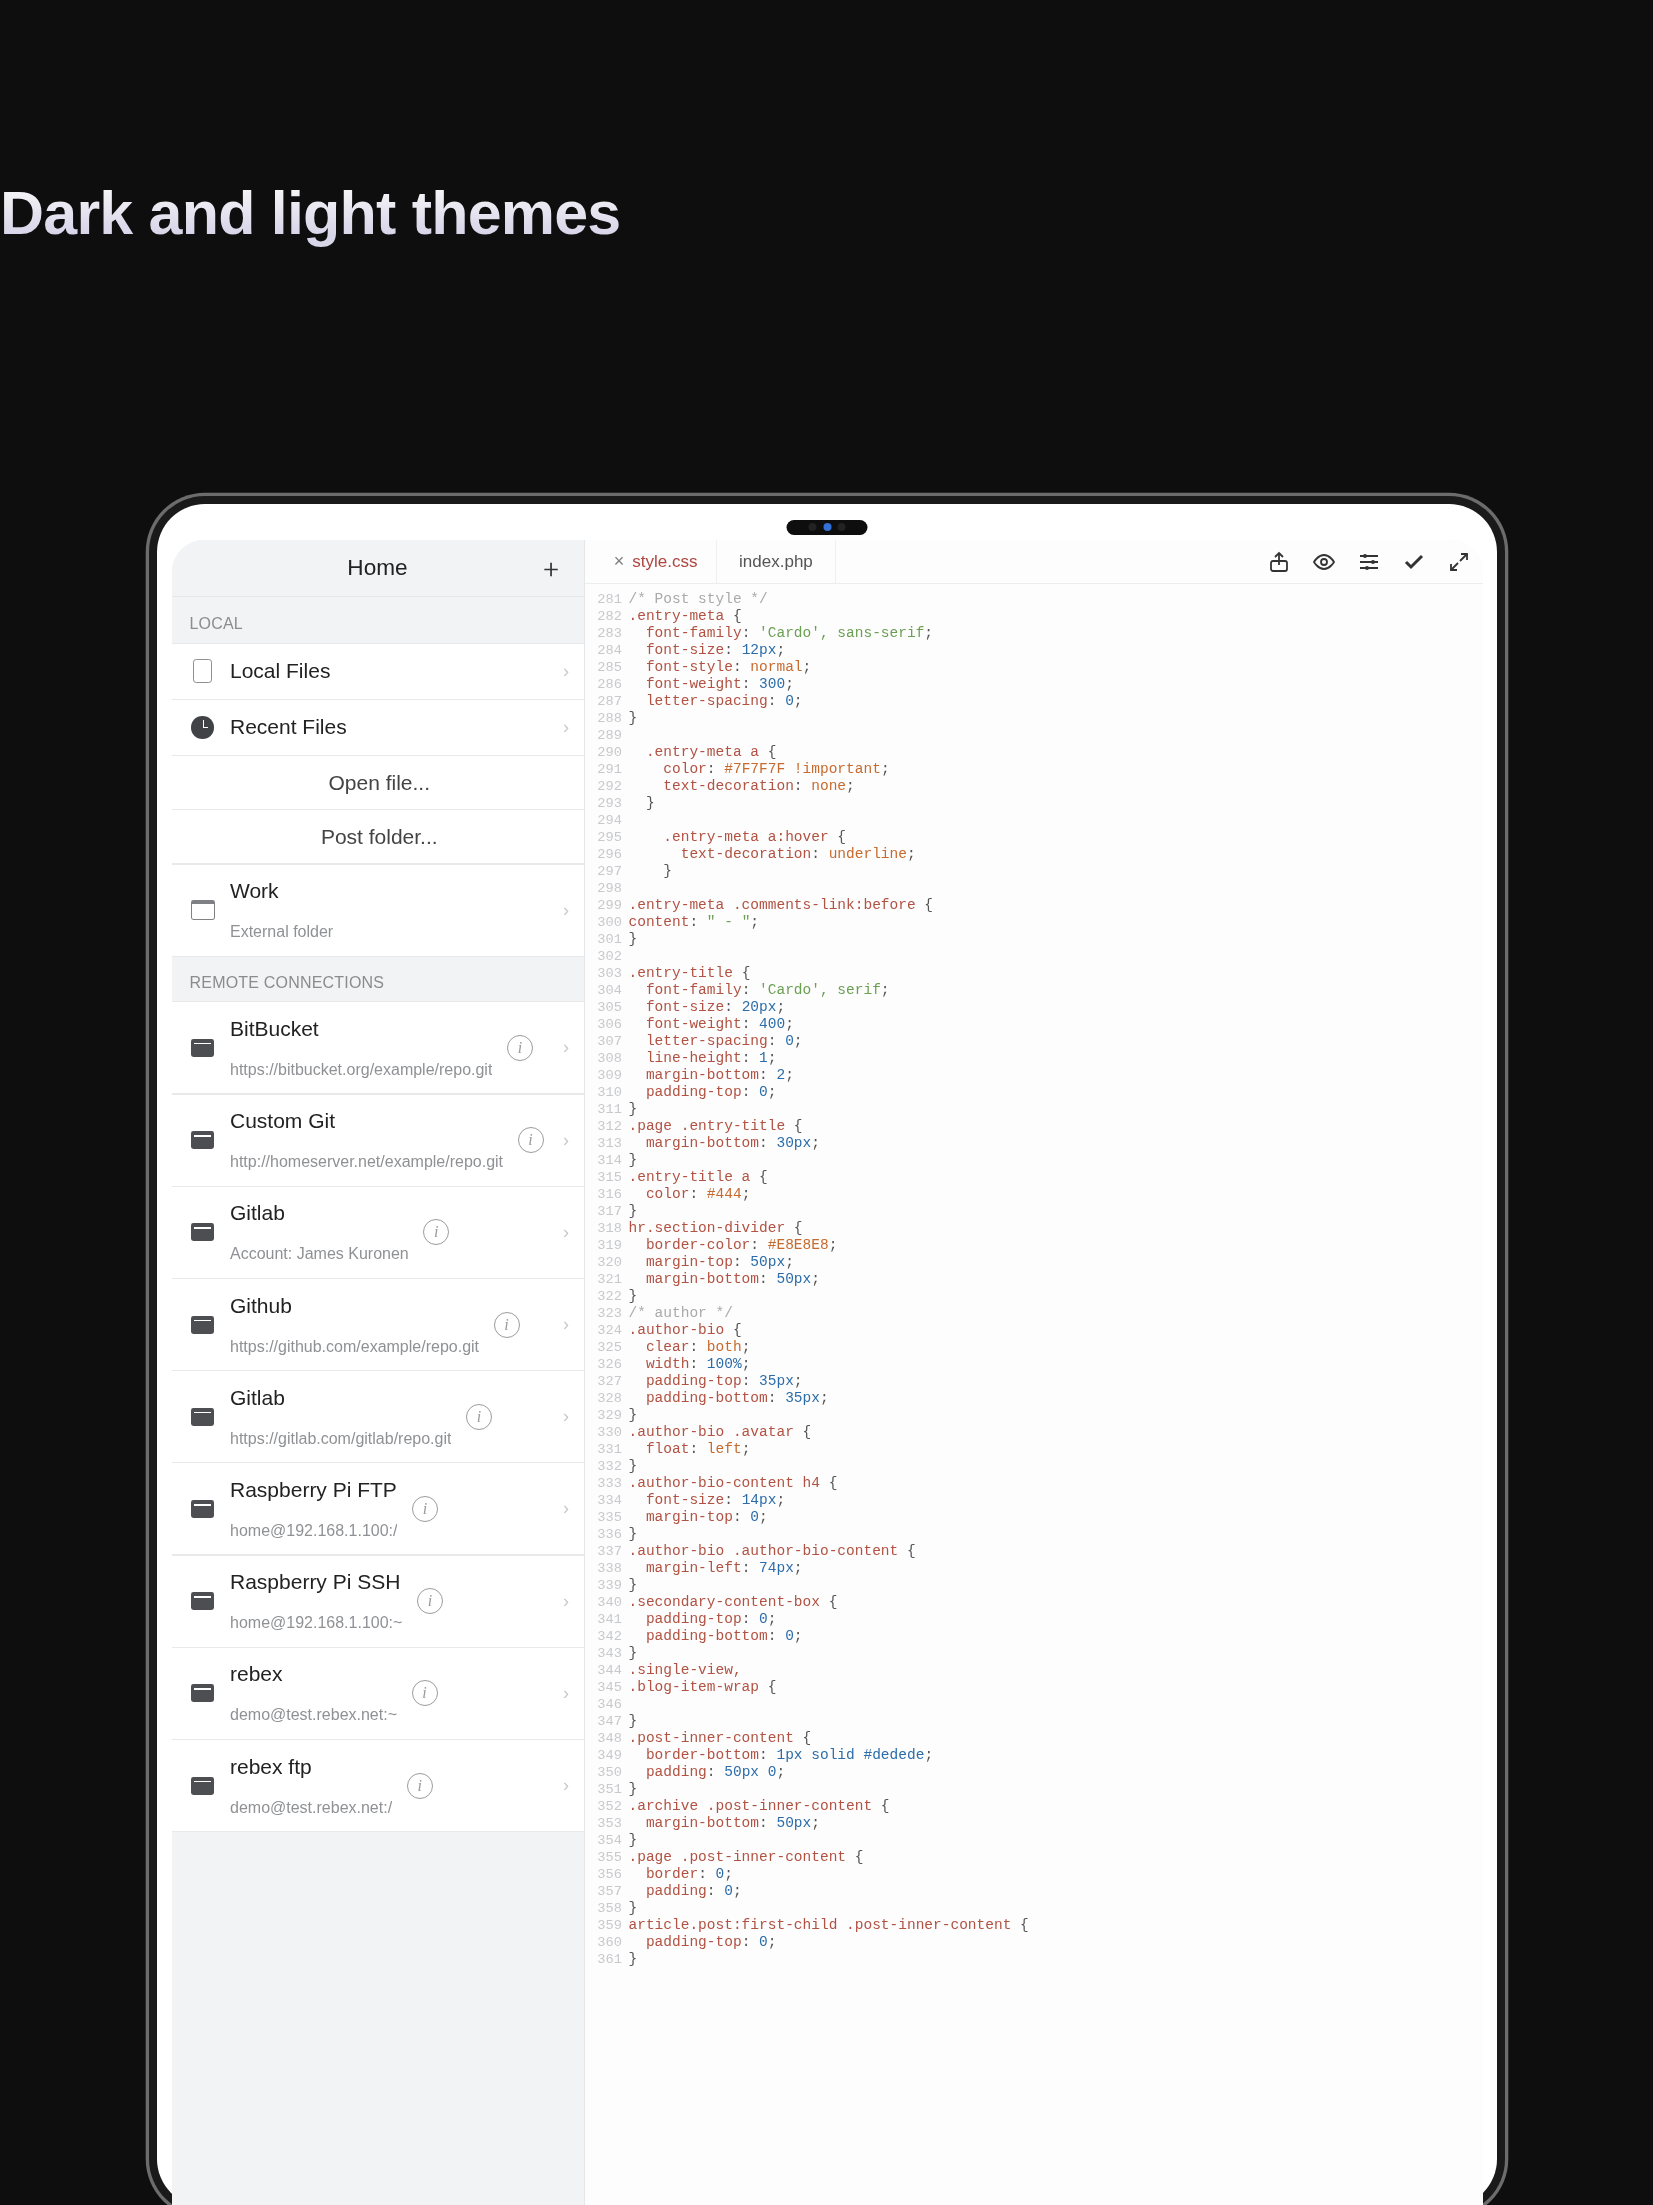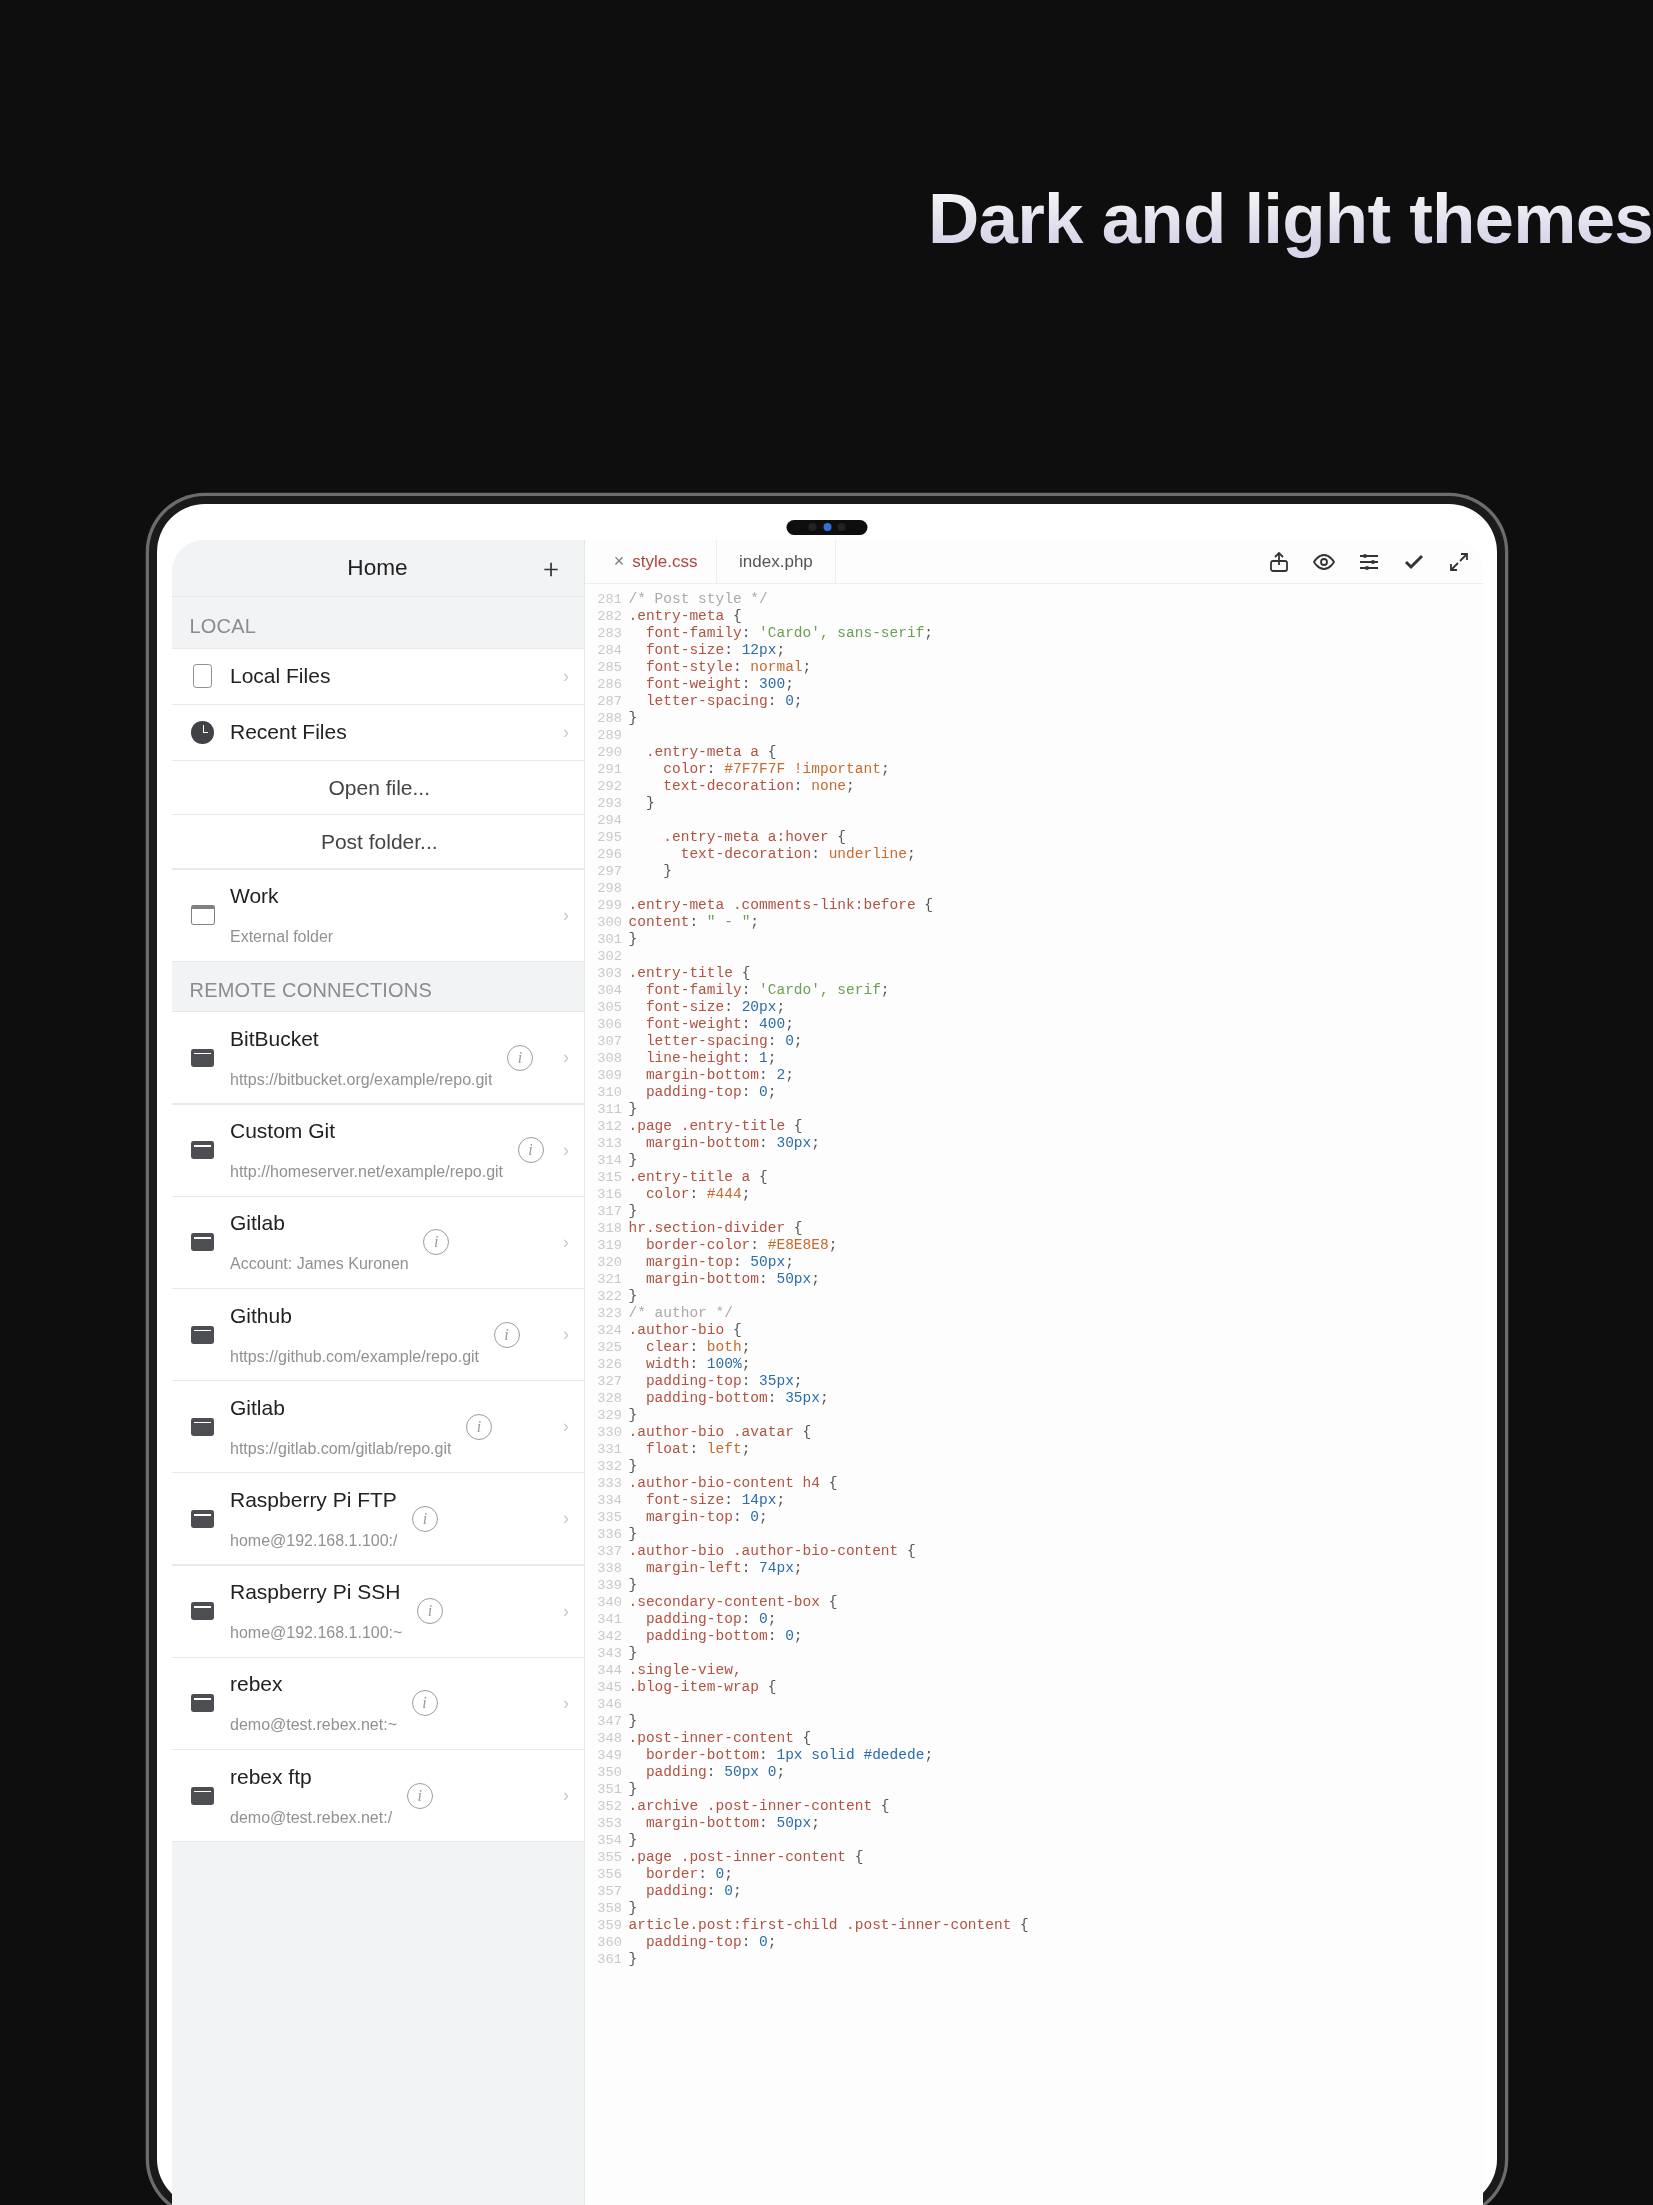--- a/index.html
+++ b/index.html
@@ -7,22 +7,22 @@
 body {
   background:#0e0e0e;
   font-family: -apple-system, "Helvetica Neue", Arial, sans-serif;
   color:#111;
 }
 .stage { width:1653px; height:2205px; transform-origin:top left; position:relative; }
 
 
 .hero {
   position:absolute; top:178px; left:0; width:100%;
-  text-align:right;
-  font-size:71px; font-weight:800;
+  text-align:left;
+  font-size:61px; font-weight:800;
   background:linear-gradient(180deg,#fdfcf9 0%,#d7d5e8 80%);
   -webkit-background-clip:text; background-clip:text; color:transparent;
   letter-spacing:-0.8px;
 }
 
 
 .ipad {
   position:absolute; left:157px; top:504px; width:1340px; height:1703px;
   background:#fff; border-radius:48px;
   box-shadow:0 0 0 8px #1a1a1a, 0 0 0 11.3px #6c6c6c;
@@ -51,21 +51,21 @@
 }
 .sb-header .title { font-weight:500; font-size:22.6px; color:#222; }
 .sb-header .left, .sb-header .right {
   position:absolute; top:50%; transform:translateY(-50%);
   color:#333; font-size:26px; cursor:pointer;
 }
 .sb-header .left { left:16px; }
 .sb-header .right { right:19.4px; font-weight:300; }
 
 .section-label {
-  padding:18px 18px 9.7px; font-size:20px; color:#8a8c8f; letter-spacing:0.2px;
+  padding:18px 18px 9.7px; font-size:16px; color:#8a8c8f; letter-spacing:0.2px;
 }
 .row {
   display:flex; align-items:center; gap:14.5px;
   padding:14.5px 14.5px 14.5px 18px; background:#fff; border-top:0.8px solid #e8e9eb;
   border-bottom:0.8px solid #e8e9eb; margin-bottom:-0.8px;
   color:#222;
 }
 .row .chev { margin-left:auto; color:#c8c9cc; font-size:18px; }
 .row .info-btn { color:#9a9c9f; border:1.6px solid #9a9c9f; width:26px; height:26px;
   border-radius:50%; display:flex; align-items:center; justify-content:center;

